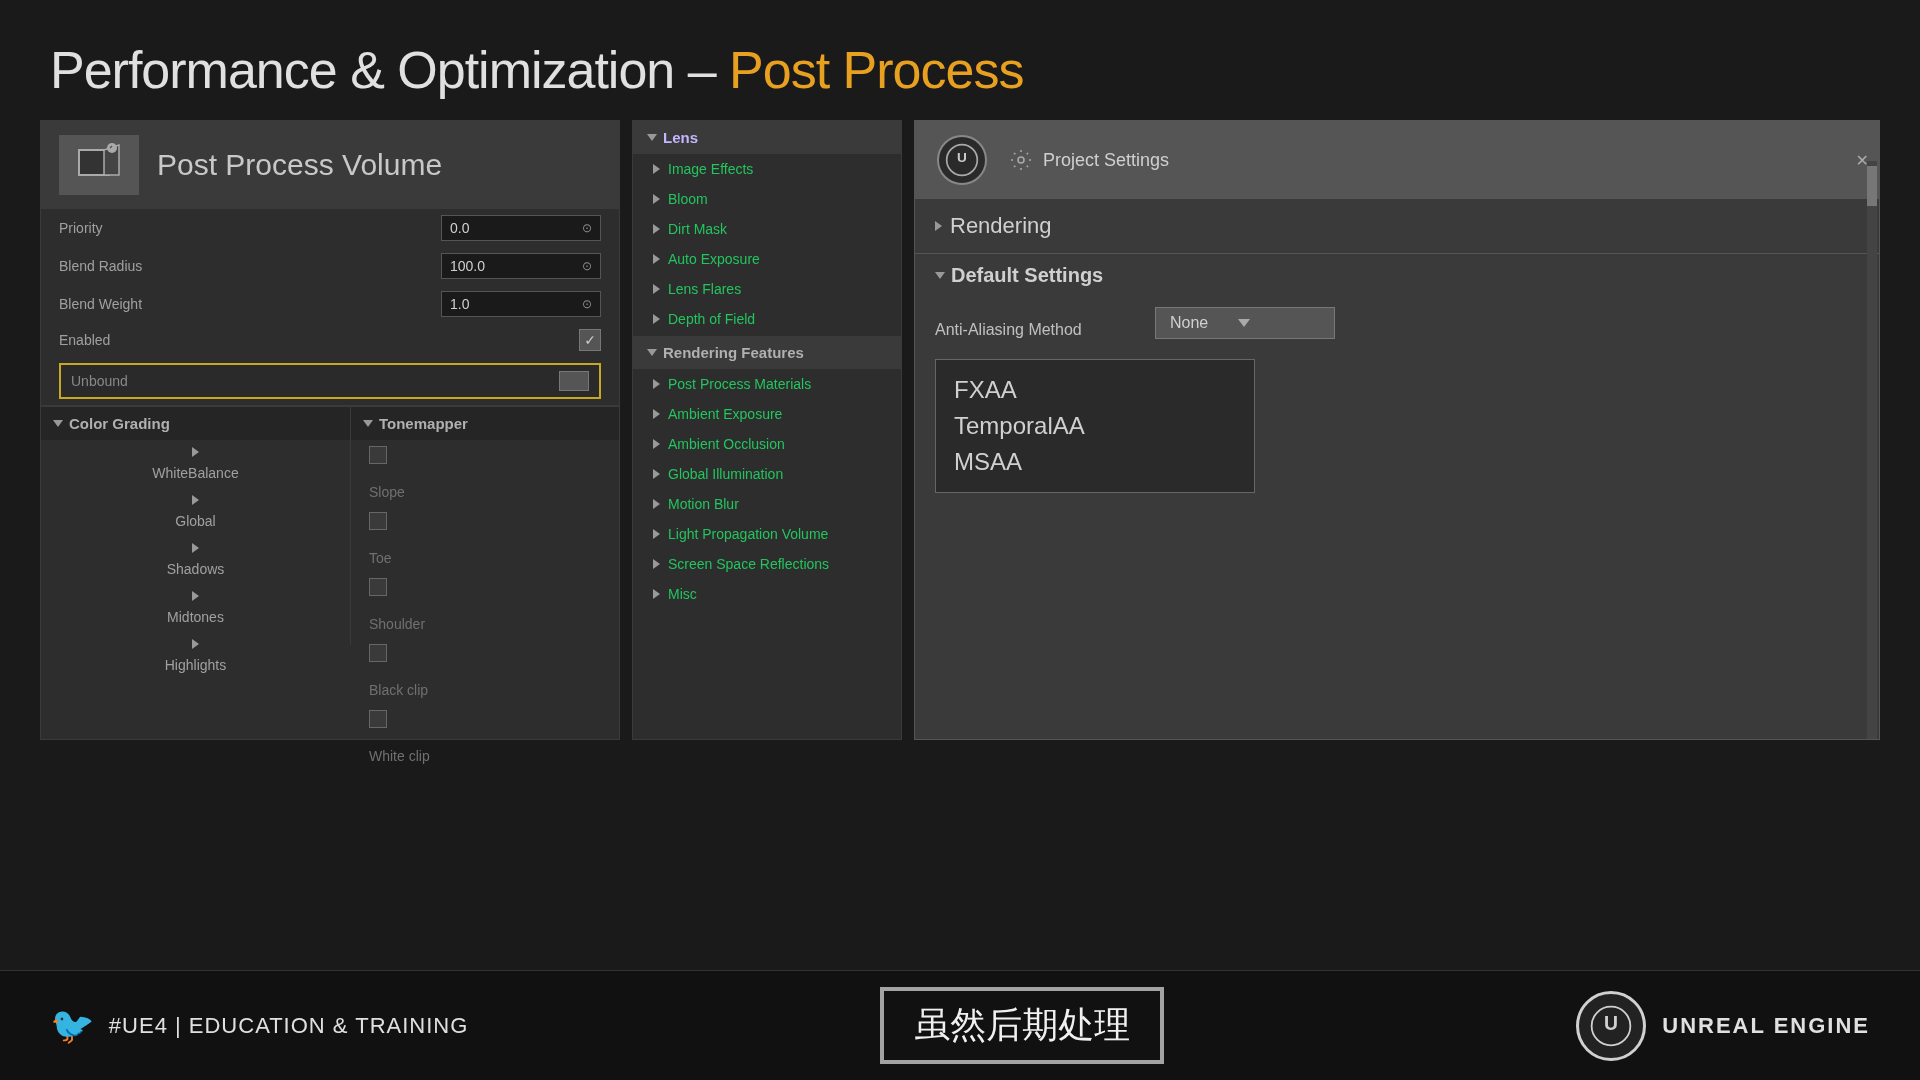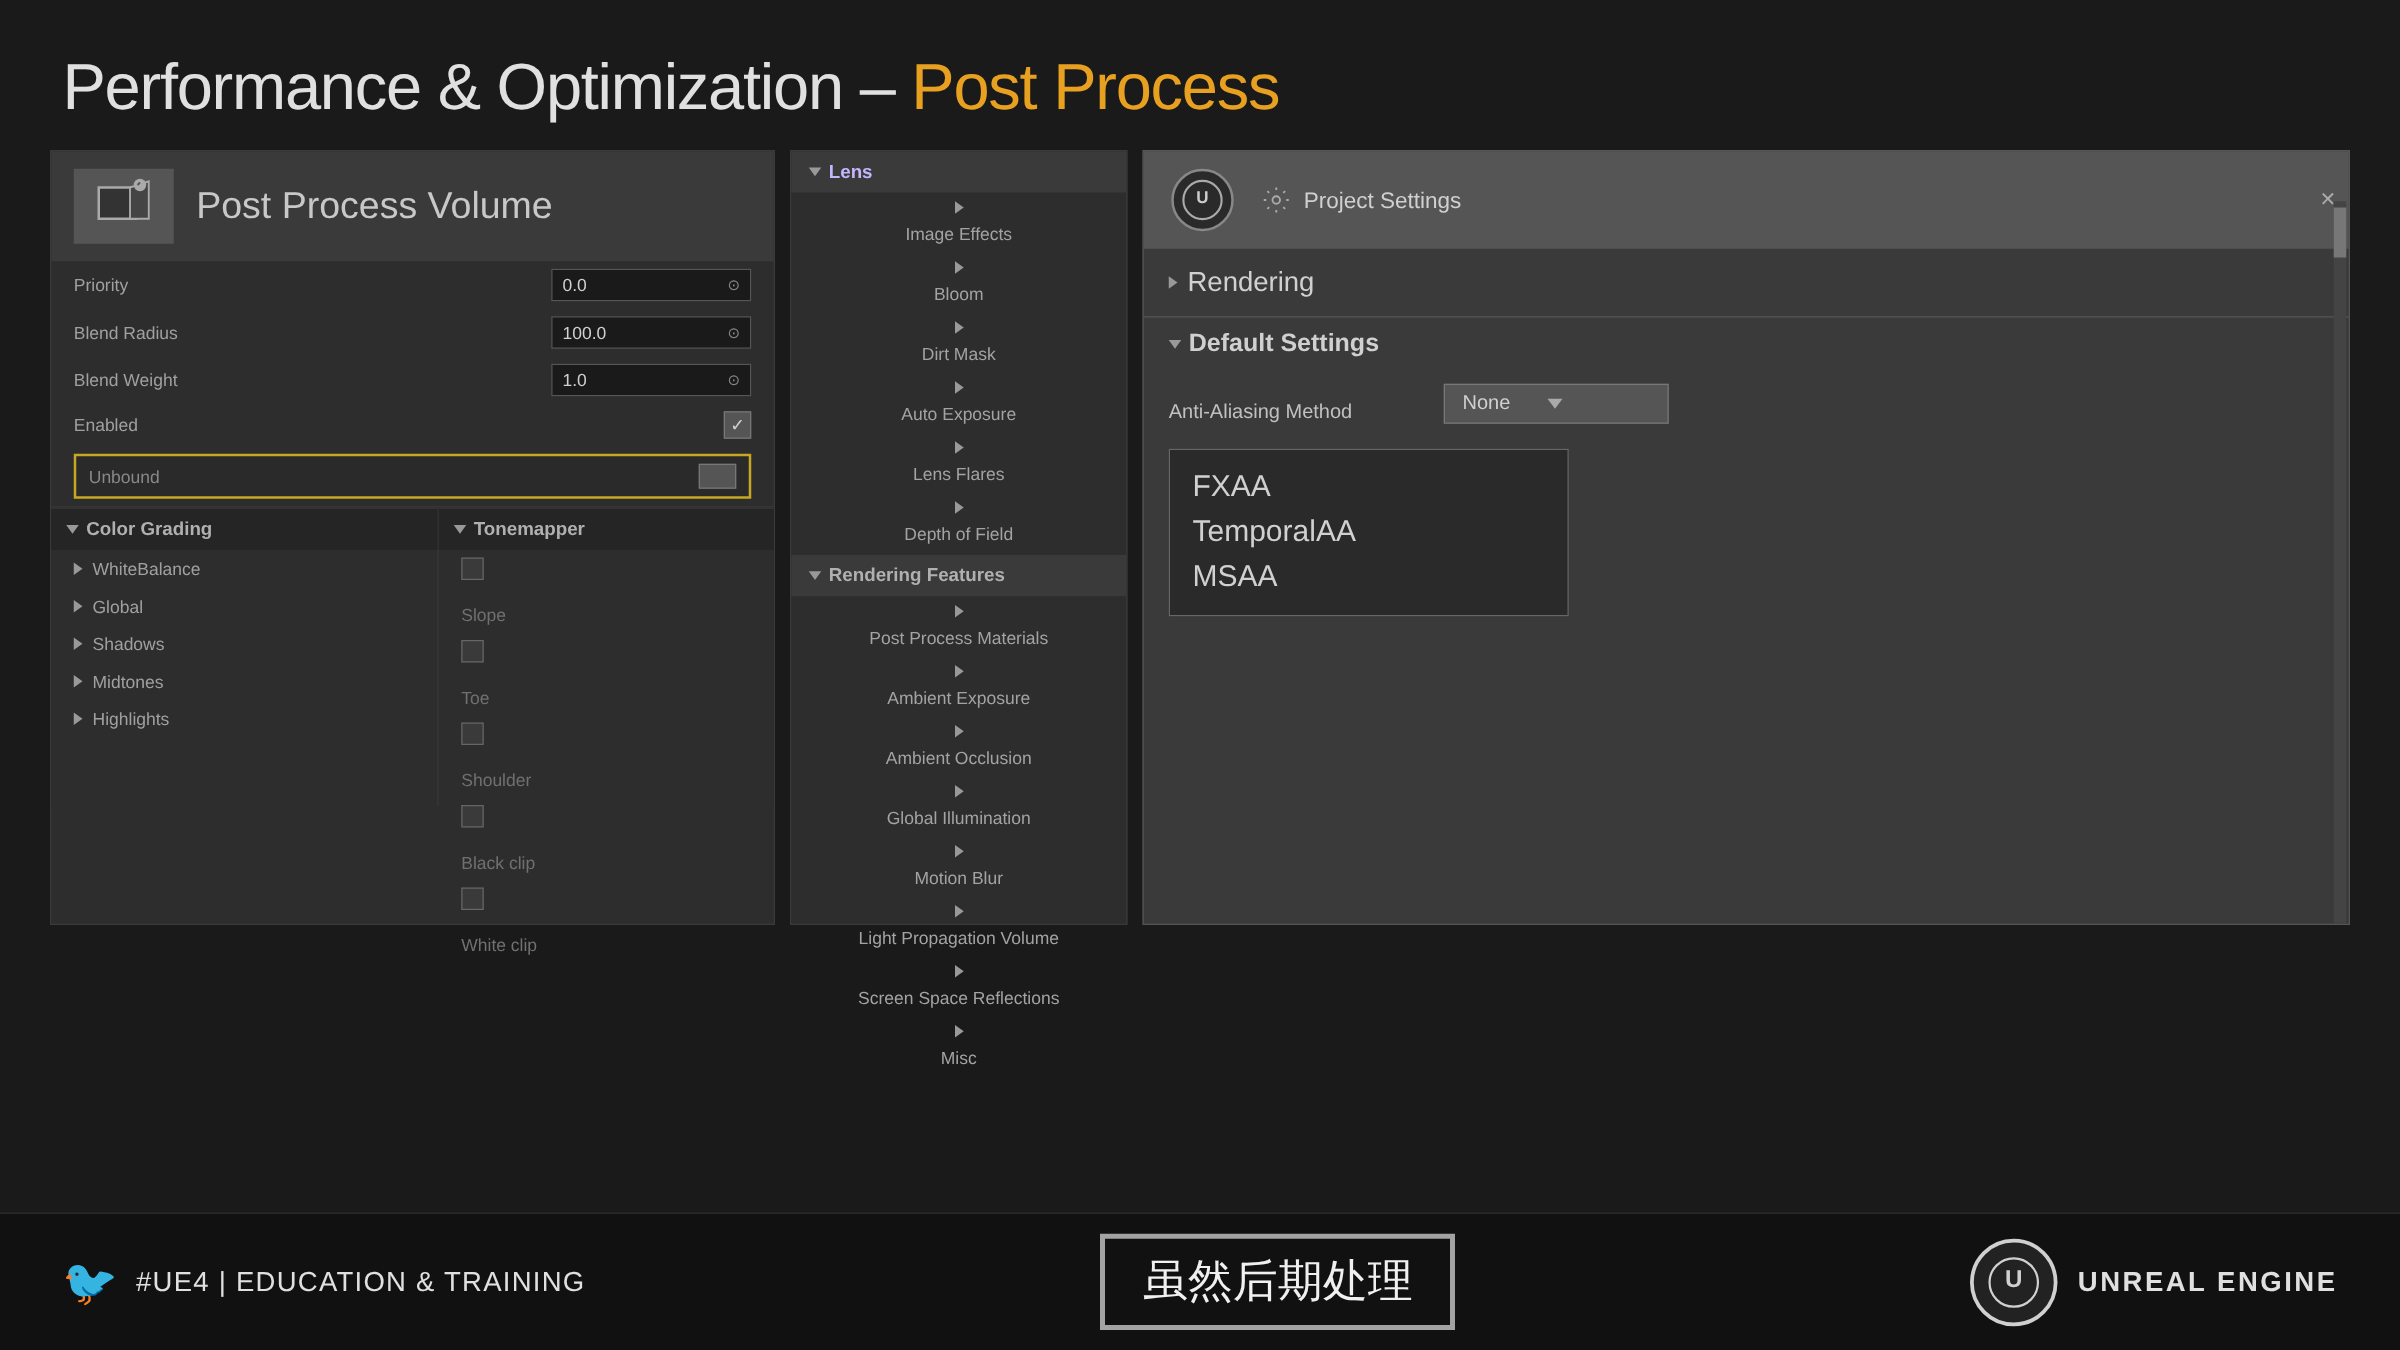--- a/index.html
+++ b/index.html
@@ -172,20 +172,21 @@
       background: #2d2d2d;
     }
 
     .cg-item {
       display: flex;
       align-items: center;
       padding: 7px 18px;
       gap: 8px;
       color: #a0a0a0;
       font-size: 14px;
+      flex-direction: column;
     }
 
     .tm-item {
       display: flex;
       align-items: flex-start;
       padding: 6px 18px;
       gap: 20px;
       flex-direction: column;
     }
     .tm-checkbox {
@@ -216,23 +217,22 @@
       font-size: 15px;
       color: #c4b5fd;
       font-weight: 600;
     }
 
     .lens-item {
       display: flex;
       align-items: center;
       padding: 7px 20px;
       gap: 8px;
-      color: #a3a3a3;
+      color: #22c55e;
       font-size: 14px;
-      flex-direction: column;
     }
 
     .rendering-section-header {
       background: #3a3a3a;
       padding: 8px 14px;
       display: flex;
       align-items: center;
       gap: 6px;
       font-size: 15px;
       color: #b0b0b0;

